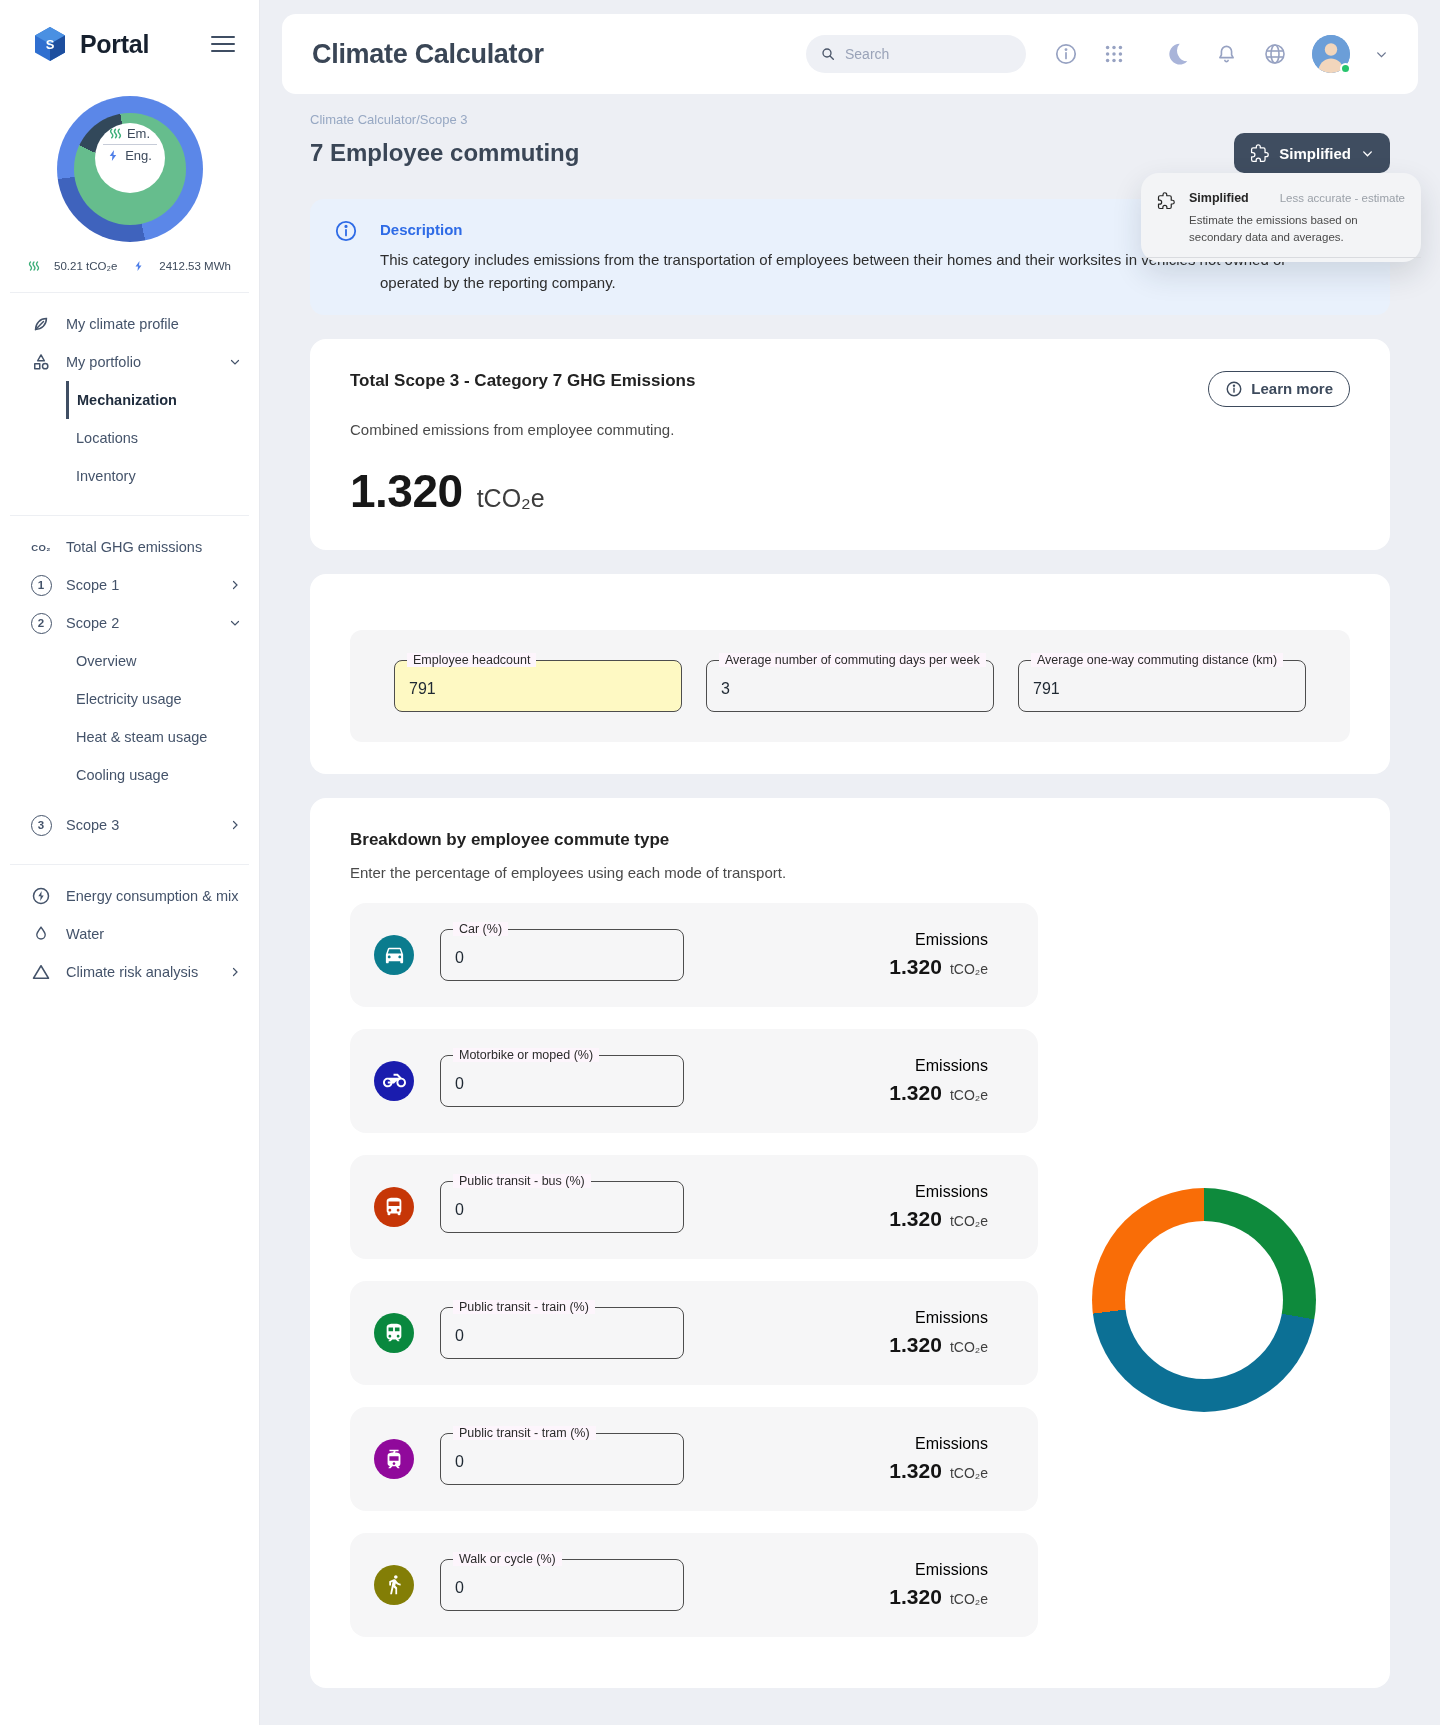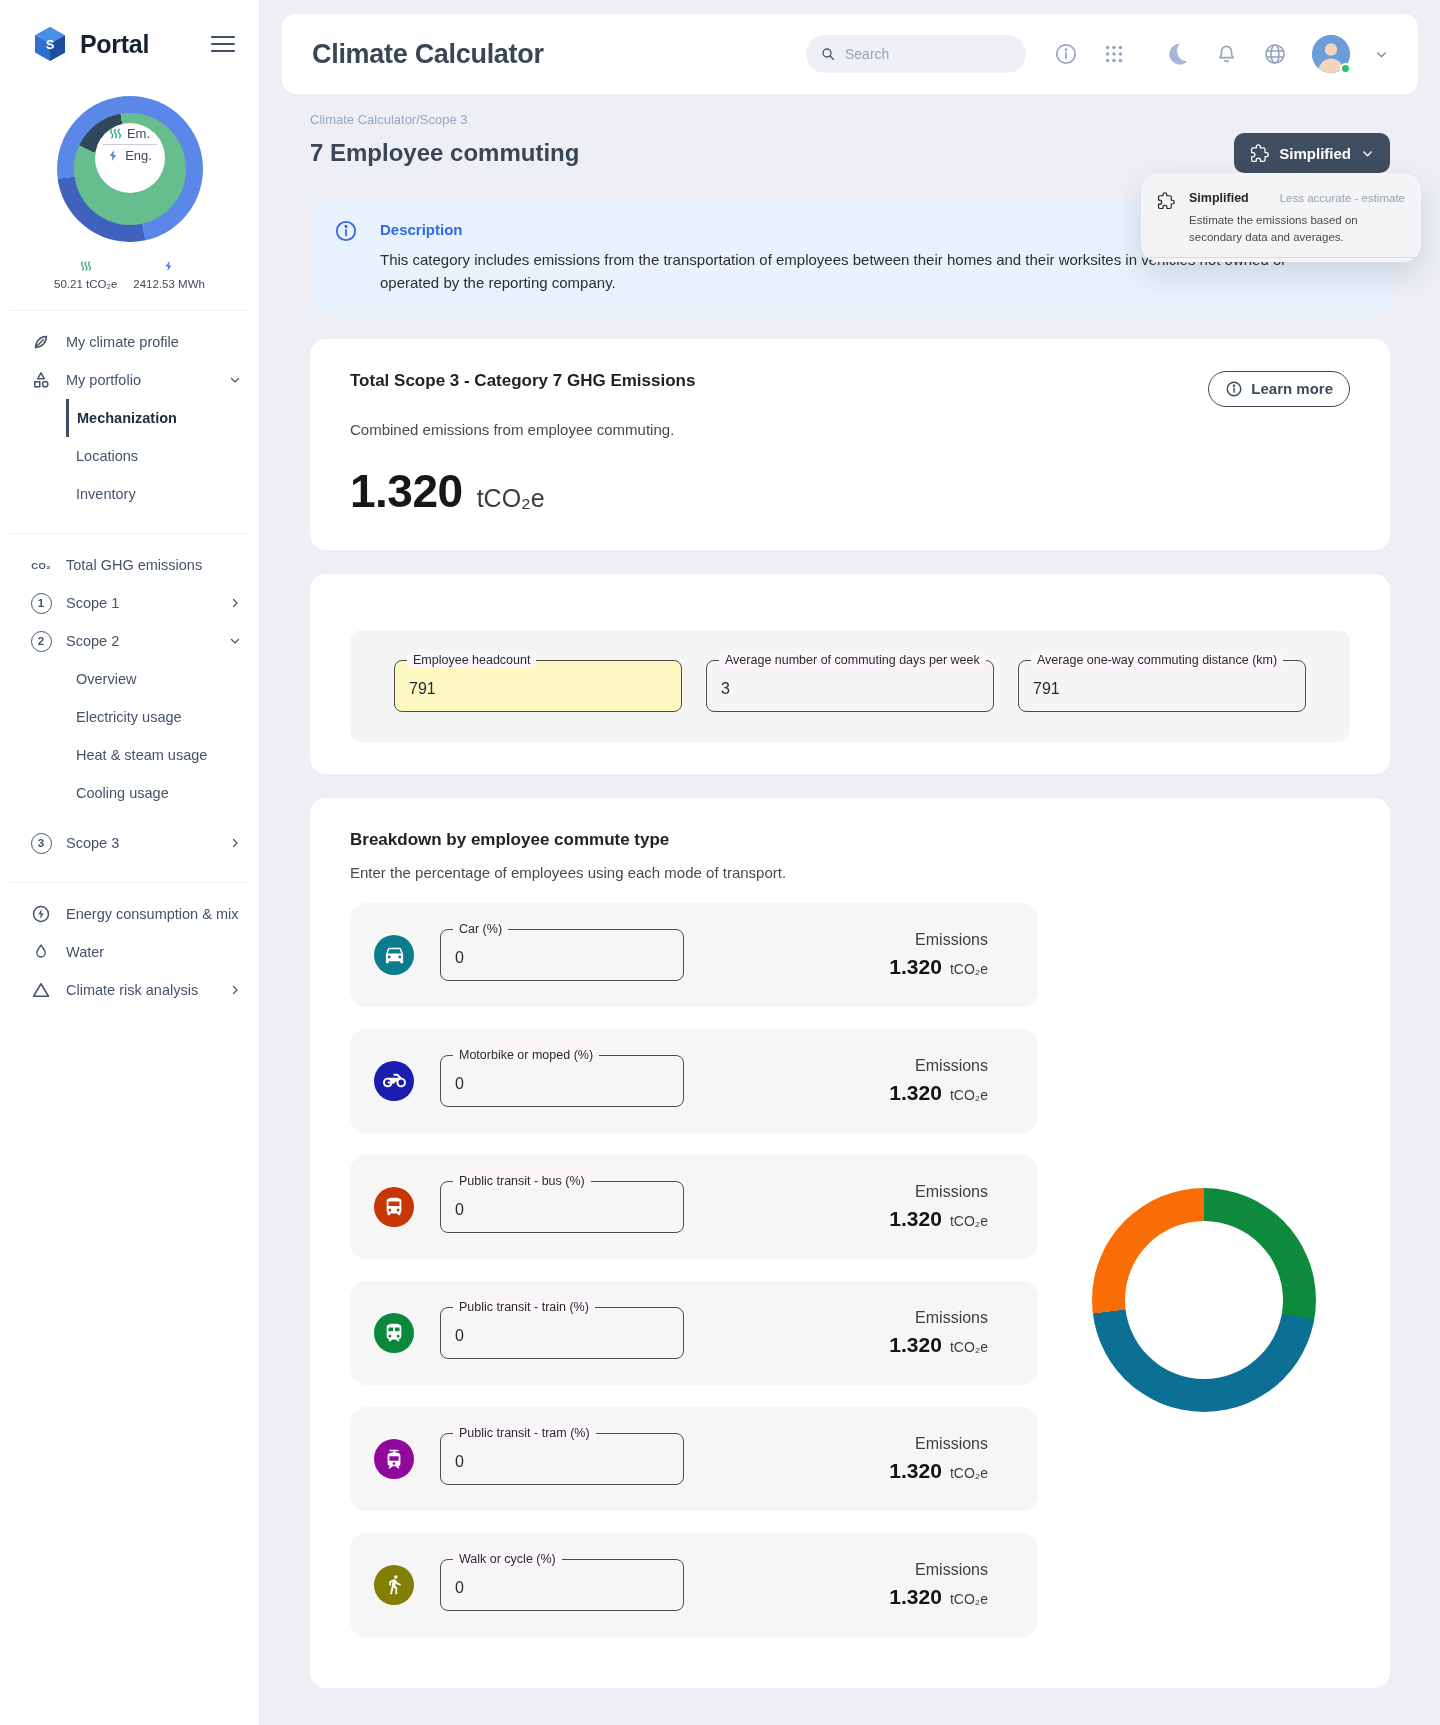--- a/index.html
+++ b/index.html
@@ -24,21 +24,21 @@
   .gauge-outer { width:146px; height:146px; border-radius:50%; position:absolute; left:0; top:0; }
   .gauge-inner { width:112px; height:112px; border-radius:50%; position:absolute; left:17px; top:17px; }
   .gauge-center {
     width:70px; height:70px; border-radius:50%; background:#fff; position:absolute; left:38px; top:27px;
     display:flex; flex-direction:column; align-items:center; font-size:13px; color:#3d4a5c;
   }
   .gauge-line { display:flex; align-items:center; gap:5px; padding:3px 0; }
   .gauge-divider { width:54px; height:1px; background:#c7ccd8; }
 
   .side-stats { display:flex; justify-content:center; gap:16px; margin:18px 0 0; font-size:11.5px; color:#3d4a5c; }
-  .side-stat { display:flex; align-items:center; gap:6px;flex-direction:column; }
+  .side-stat { display:flex; align-items:center; gap:14px; }
 
   .side-divider { height:1px; background:#edeff3; margin:20px 10px 12px; }
   .nav { list-style:none; padding:0 18px 0 30px; }
   .nav-item { display:flex; align-items:center; gap:14px; height:38px; font-size:14.5px; color:#44536a; cursor:pointer; }
   .nav-ic { width:22px; display:flex; justify-content:center; color:#44536a; }
   .chev { margin-left:auto; color:#44536a; }
   .nav-sub { height:38px; display:flex; align-items:center; margin-left:36px; font-size:14.5px; color:#44536a; cursor:pointer; padding-left:10px; }
   .nav-sub.active { border-left:3px solid #3f4e63; font-weight:700; color:#1f2c3d; padding-left:8px; }
   .num-badge { width:21px; height:21px; border-radius:50%; border:1.8px solid #44536a; display:flex; align-items:center; justify-content:center; font-size:11.5px; font-weight:700; }
   .co2-badge { font-size:9.5px; font-weight:800; letter-spacing:.4px; }
@@ -102,21 +102,21 @@
   .bd-card { position:relative; height:890px; }
   .rows { margin-top:22px; display:flex; flex-direction:column; gap:22px; width:688px; }
   .c-row {
     background:#f6f6f7; border-radius:16px; height:104px; display:flex; align-items:center;
     padding:0 50px 0 24px;
   }
   .mode-circle { width:40px; height:40px; border-radius:50%; display:flex; align-items:center; justify-content:center; flex:0 0 40px; }
   .c-row .fld { flex:0 0 244px; margin-left:26px; background:#f6f6f7; }
   .c-row .fld label { background:#fdf5fc; }
   .emis { margin-left:auto; text-align:right; }
-  .emis-label { font-size:16px; color:#404040; }
+  .emis-label { font-size:16px; color:#000000; }
   .emis-line { margin-top:6px; display:flex; align-items:baseline; gap:8px; justify-content:flex-end; }
   .emis-val { font-size:21px; font-weight:800; color:#141414; }
   .emis-unit { font-size:14px; color:#3f3f3f; }
 
   .donut { position:absolute; left:782px; top:390px; width:224px; height:224px; border-radius:50%; }
   .donut::after { content:""; position:absolute; left:33px; top:33px; width:158px; height:158px; border-radius:50%; background:#fff; }
 
   
   .mode-menu {
     position:absolute; left:1141px; top:173px; width:280px; background:#f3f4f6; border-radius:18px;

